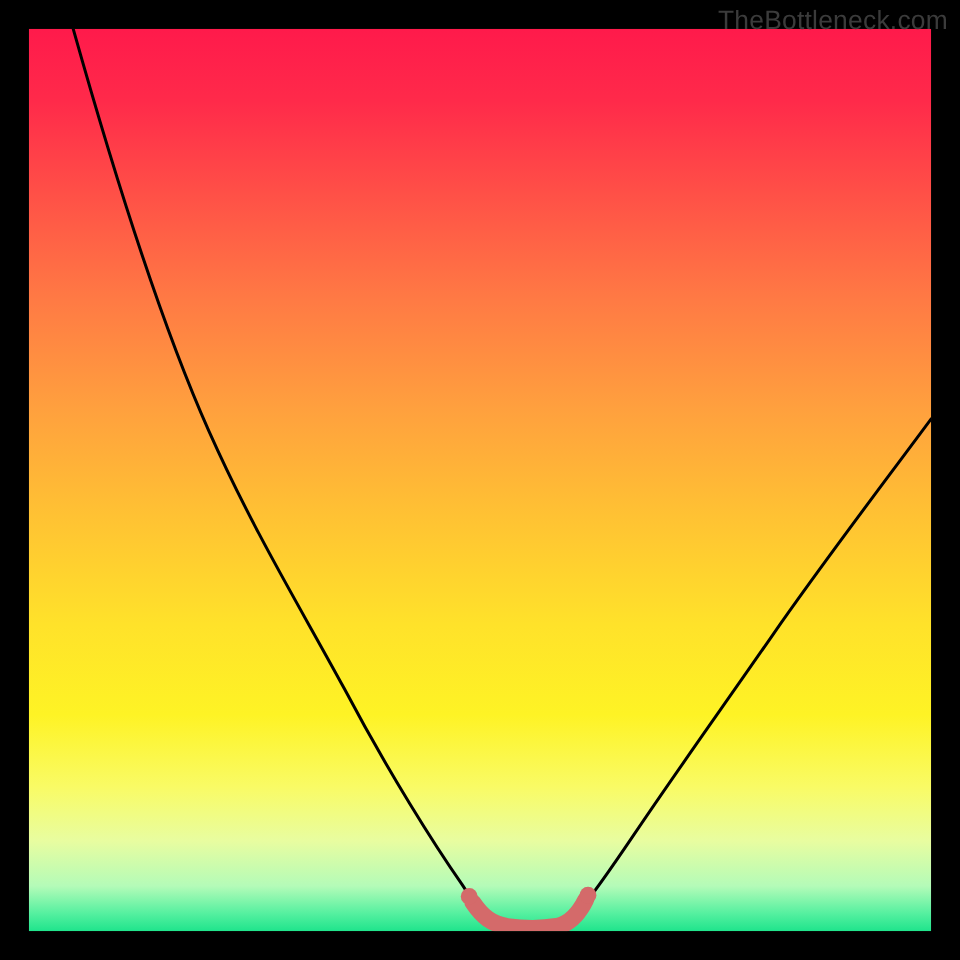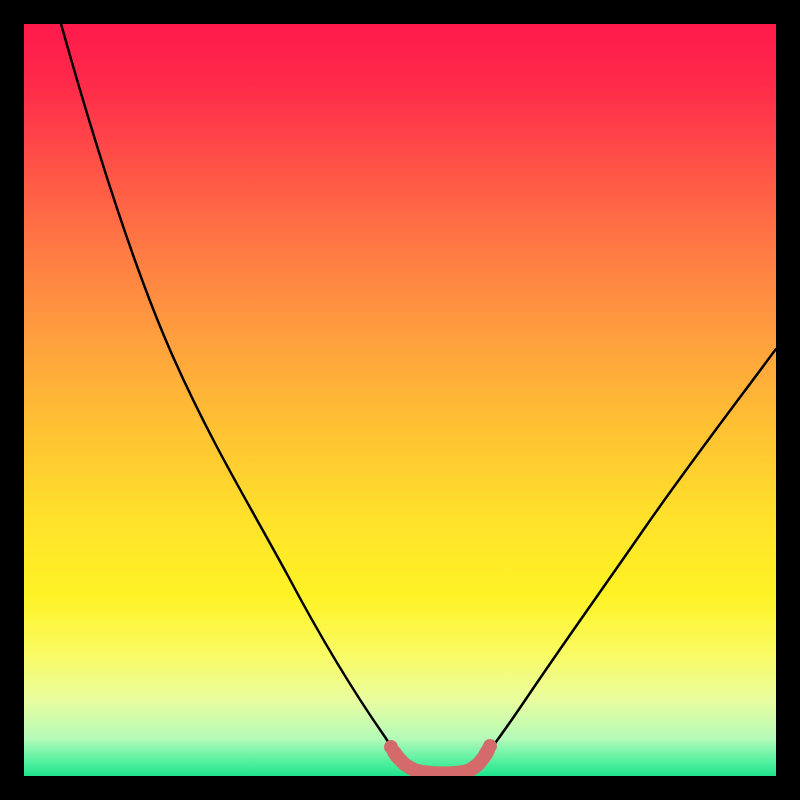--- a/index.html
+++ b/index.html
@@ -85,14 +85,15 @@
 
       <path d="M 370 728
                C 378 740, 386 746, 398 748
                C 412 750, 428 750, 440 748
                C 450 746, 458 738, 464 726" fill="none" stroke="#d46a6a" stroke-width="14" stroke-linecap="round" stroke-linejoin="round"></path>
       <circle cx="367" cy="723" r="7" fill="#d46a6a"></circle>
       <circle cx="466" cy="722" r="7" fill="#d46a6a"></circle>
     </svg>
   </div>
 
+  <div class="attribution">TheBottleneck.com</div>
 
 </div>
 
 </body></html>

